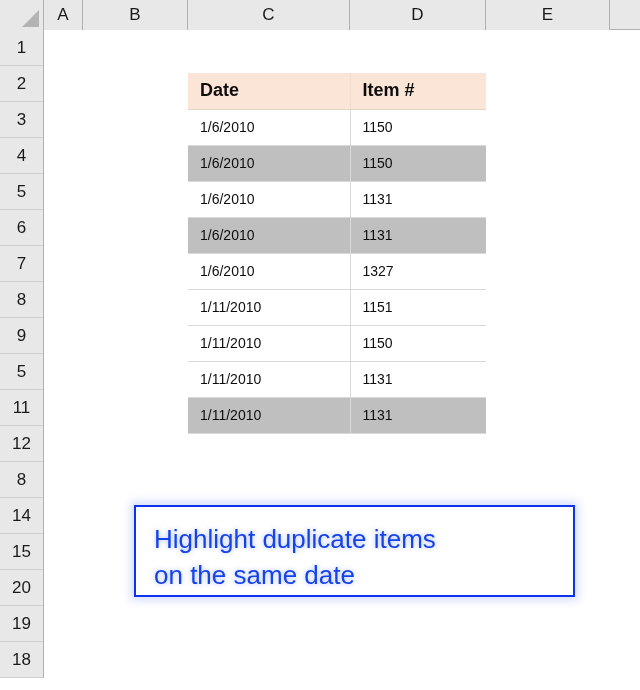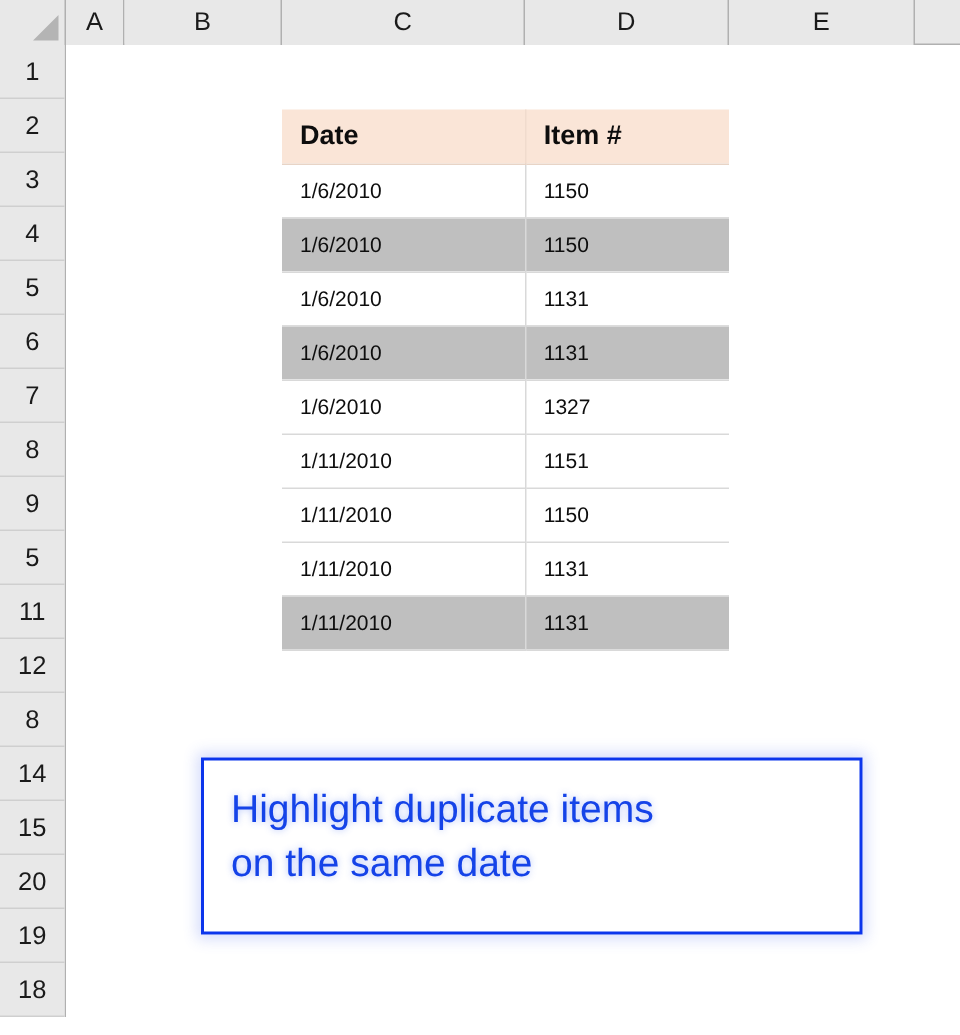--- a/index.html
+++ b/index.html
@@ -134,21 +134,21 @@
   #data-table tbody tr:last-child td {
     border-bottom: 1px solid #d9d9d9;
   }
 
   
   #callout {
     position: absolute;
     left: 134px;
     top: 505px;
     width: 441px;
-    height: 118px;
+    height: 92px;
     box-sizing: border-box;
     border: 2px solid #0b35ec;
     background: #ffffff;
     box-shadow: 0 0 9px 3px rgba(60, 90, 235, 0.22);
     padding: 14px 18px 0 18px;
   }
   #callout .callout-text {
     color: #1543e8;
     font-size: 26px;
     line-height: 1.40;

